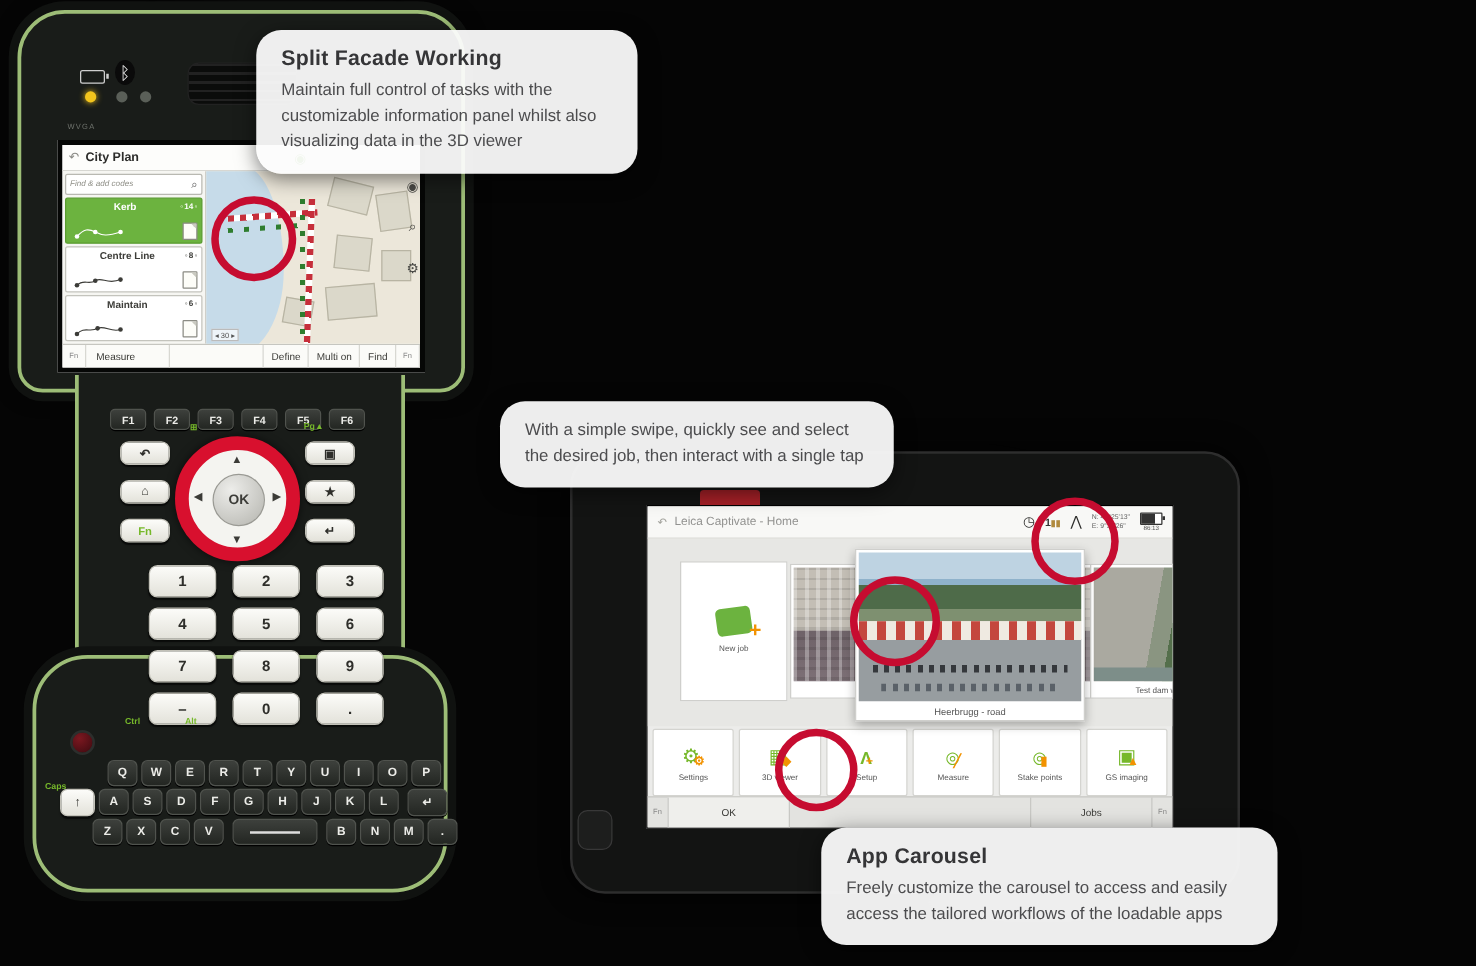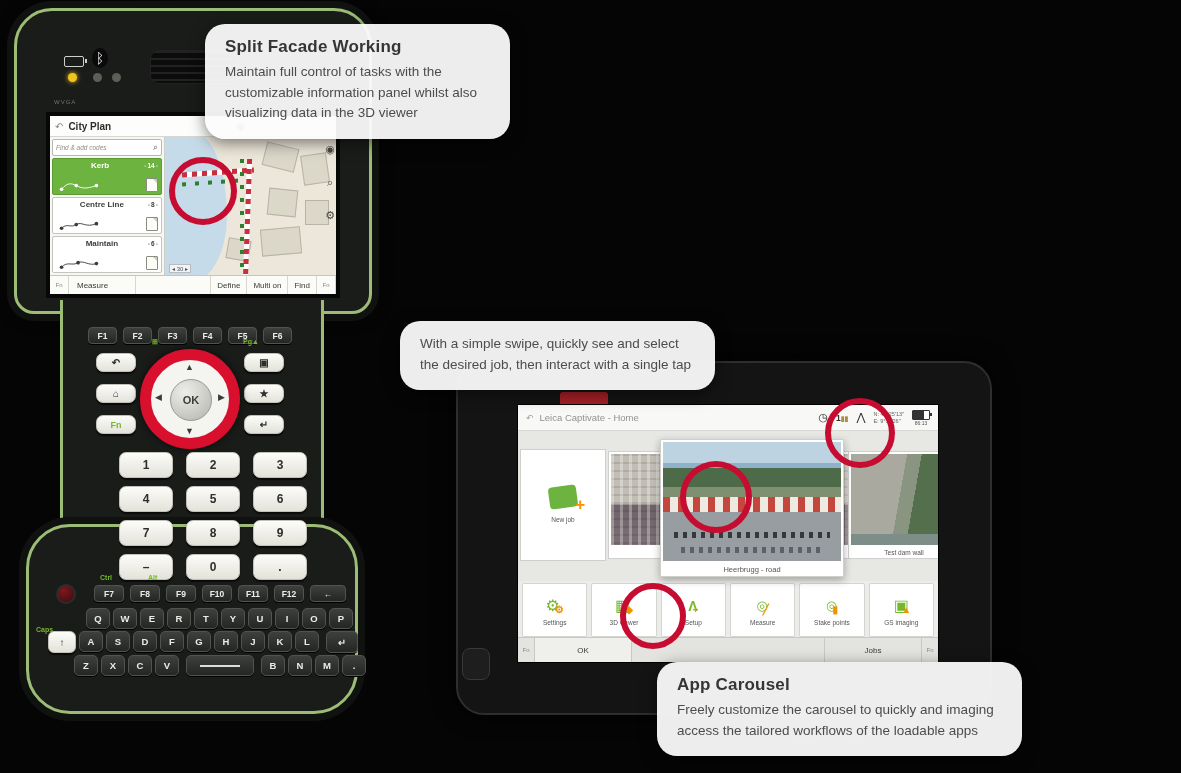--- a/index.html
+++ b/index.html
@@ -107,21 +107,21 @@
   .st-ic{color:#2f2f2d;font-size:11px;}
   .st-gs{font-size:8.5px;font-weight:bold;color:#333;}
   .st-gs b{color:#b08a3e;font-size:7px;}
   .st-coords{font-size:5.5px;color:#666;line-height:1.2;text-align:left;}
   .st-batt{display:flex;flex-direction:column;align-items:center;}
   .batt2{width:16px;height:8px;border:1px solid #333;border-radius:1px;position:relative;background:linear-gradient(90deg,#333 0 70%,#fff 70%);}
   .batt2:after{content:"";position:absolute;right:-3px;top:2px;width:2px;height:3px;background:#333;}
   .st-batt span{font-size:5px;color:#555;}
   .tt-mag{position:absolute;right:5px;top:30px;font-size:13px;color:#3c3c3a;}
   .car-area{position:absolute;left:0;top:26px;right:0;height:150px;background:#e7e7e4;}
-  .jcard{position:absolute;background:#fff;border:1px solid #cfcfcc;display:flex;flex-direction:column;}
+  .jcard{position:absolute;background:#fff;border:1px solid #cfcfcc;display:flex;flex-direction:column;margin-left:24px;}
   .jc-new{left:2px;top:18px;width:84px;height:110px;align-items:center;justify-content:center;gap:6px;}
   .newjob-ic{width:28px;height:22px;background:#6cb33f;border-radius:4px;transform:rotate(-8deg);position:relative;}
   .newjob-ic:after{content:"+";position:absolute;right:-7px;bottom:-9px;color:#f29200;font-size:17px;font-weight:bold;transform:rotate(8deg);}
   .jc-lbl{font-size:6.5px;color:#555;text-align:center;padding:2px 0;}
   .jc-east{left:90px;top:20px;width:266px;height:106px;z-index:1;}
   .jc-dam{left:330px;top:20px;width:110px;height:106px;z-index:1;}
   .jc-heer{left:142px;top:8px;width:182px;height:136px;z-index:3;box-shadow:0 3px 8px rgba(0,0,0,.3);}
   .jphoto{flex:1;margin:2px;position:relative;overflow:hidden;}
   .ph-east{background:
      repeating-linear-gradient(90deg,rgba(255,255,255,.30) 0 3px,transparent 3px 9px),
@@ -311,29 +311,20 @@
     <div class="kw">9</div>
     <div class="kw">–</div>
     <div class="kw">0</div>
     <div class="kw">.</div>
   </div>
 
   <div class="abs hint" style="left:100px;top:574px;">Ctrl</div>
   <div class="abs hint" style="left:148px;top:574px;">Alt</div>
   <div class="abs hint" style="left:36px;top:626px;">Caps</div>
   <div class="abs pwr"></div>
-  <div class="abs krow f-bot">
-    <div class="kd">F7</div>
-    <div class="kd">F8</div>
-    <div class="kd">F9</div>
-    <div class="kd">F10</div>
-    <div class="kd">F11</div>
-    <div class="kd">F12</div>
-    <div class="kd bsp">←</div>
-  </div>
 
   <div class="abs qrow q1">
     <div class="kd qk">Q</div>
     <div class="kd qk">W</div>
     <div class="kd qk">E</div>
     <div class="kd qk">R</div>
     <div class="kd qk">T</div>
     <div class="kd qk">Y</div>
     <div class="kd qk">U</div>
     <div class="kd qk">I</div>
@@ -479,15 +470,15 @@
 
   <div class="callout c-split">
     <h3>Split Facade Working</h3>
     <p>Maintain full control of tasks with the customizable information panel whilst also visualizing data in the 3D viewer</p>
   </div>
   <div class="callout c-job">
     <p>With a simple swipe, quickly see and select the desired job, then interact with a single tap</p>
   </div>
   <div class="callout c-app">
     <h3>App Carousel</h3>
-    <p>Freely customize the carousel to quickly and imaging access the tailored workflows of the loadable apps</p>
+    <p>Freely customize the carousel to access and easily access the tailored workflows of the loadable apps</p>
   </div>
 </div>
 
 </body></html>

